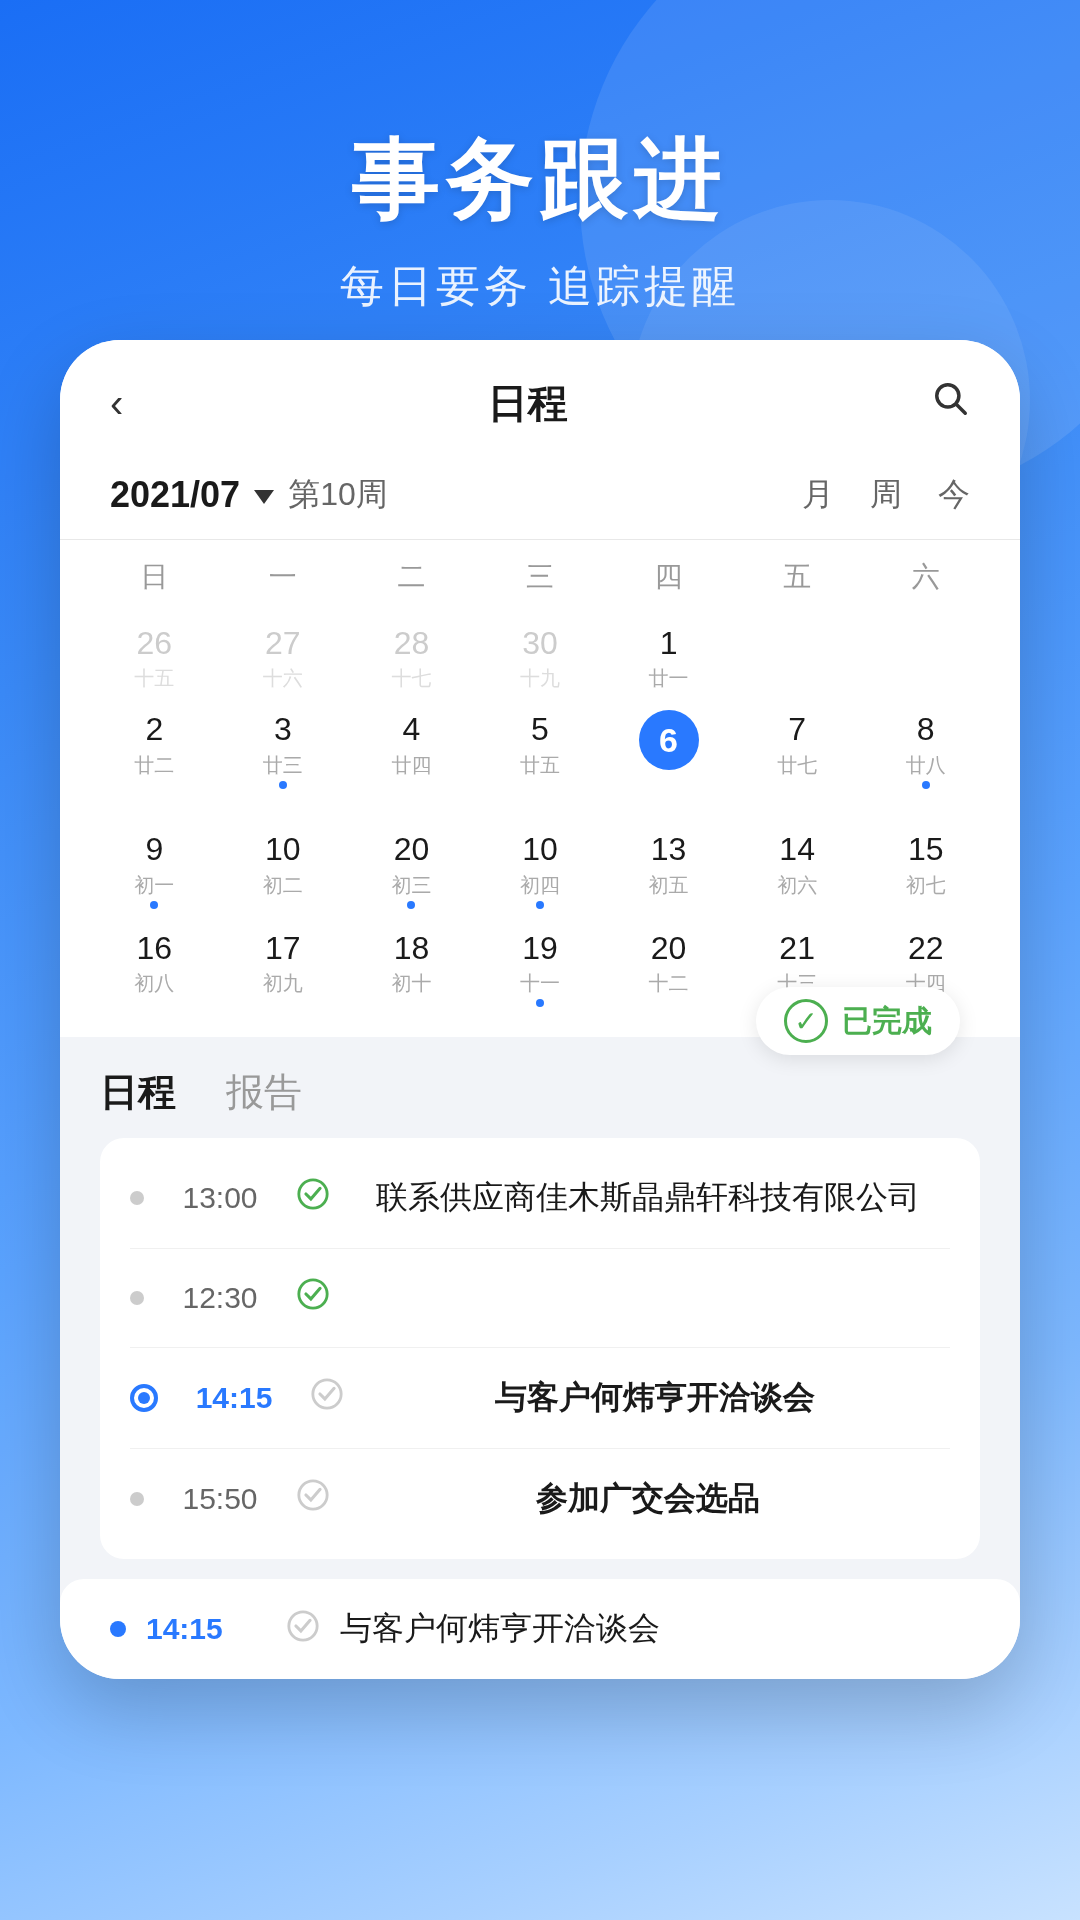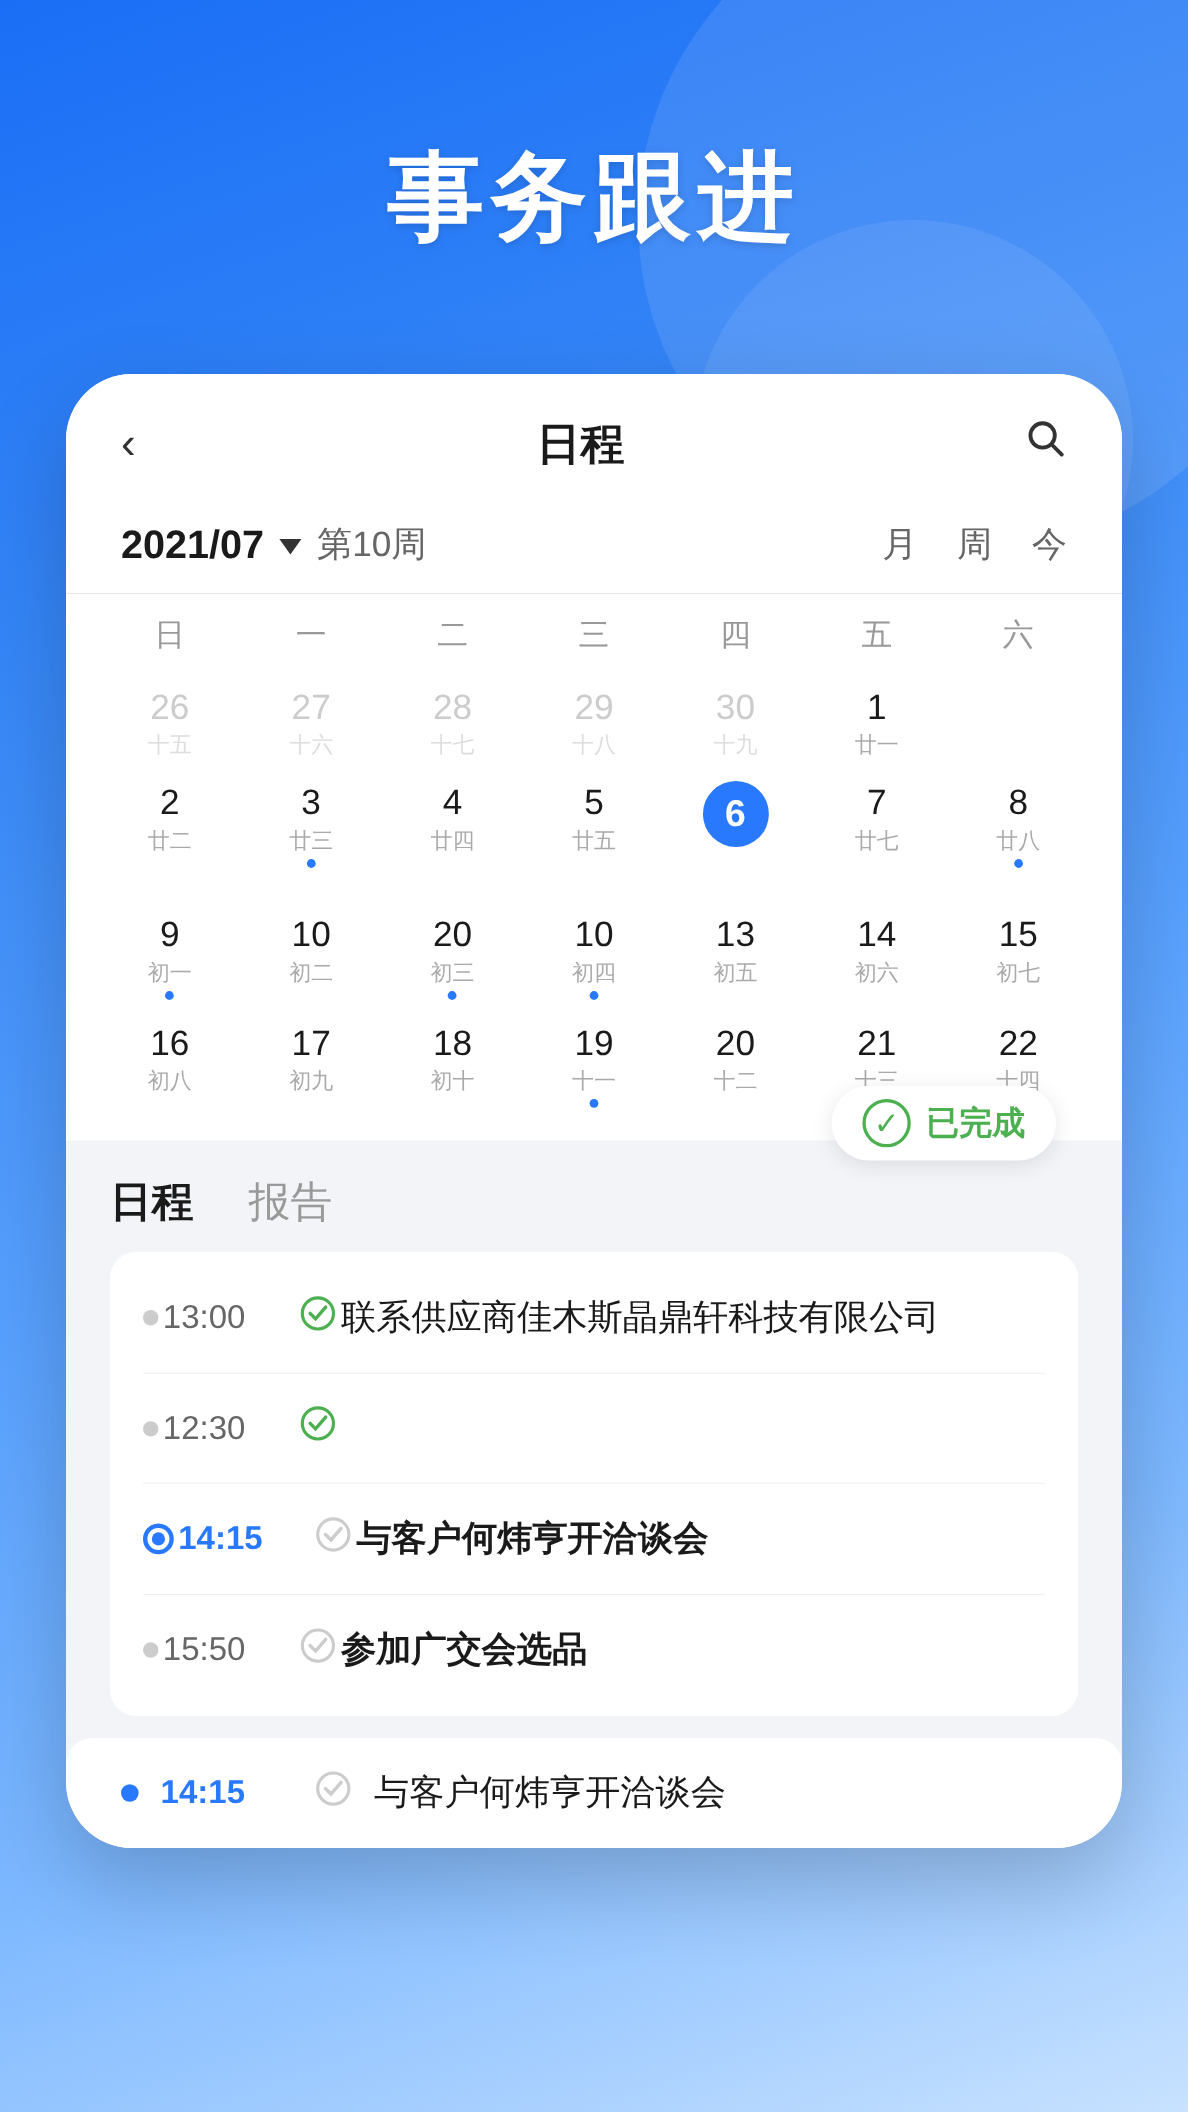--- a/index.html
+++ b/index.html
@@ -250,22 +250,23 @@
       background: #ffffff;
       border-radius: 24px;
       padding: 10px 30px;
       margin-bottom: 20px;
     }
     .schedule-item {
       display: flex;
       align-items: center;
       padding: 28px 0;
       border-bottom: 1px solid #f0f0f0;
-      gap: 4px;
+      gap: 16px;
       position: relative;
+      text-align: center;
     }
     .schedule-item:last-child {
       border-bottom: none;
     }
     .schedule-dot {
       width: 14px;
       height: 14px;
       border-radius: 50%;
       background: #ccc;
       flex-shrink: 0;
@@ -335,20 +336,21 @@
   </style>
 </head>
 <body>
 
 <div class="bg">
   <div class="bg-circle1"></div>
   <div class="bg-circle2"></div>
 
   <div class="header-section">
     <div class="main-title">事务跟进</div>
+    <div class="sub-title">每日要务 追踪提醒</div>
   </div>
 
   <div class="phone-card">
 
     <div class="cal-header">
       <div class="cal-nav">
         <span class="cal-back-btn">‹</span>
         <span class="cal-title">日程</span>
         <span class="cal-search-btn">
           <svg width="38" height="38" viewBox="0 0 24 24" fill="none" stroke="#333" stroke-width="2.2" stroke-linecap="round">
@@ -387,24 +389,20 @@
             <span class="cal-day-num">26</span>
             <span class="cal-day-lunar">十五</span>
           </div>
         <div class="cal-day dim">
             <span class="cal-day-num">27</span>
             <span class="cal-day-lunar">十六</span>
           </div>
         <div class="cal-day dim">
             <span class="cal-day-num">28</span>
             <span class="cal-day-lunar">十七</span>
-          </div>
-        <div class="cal-day dim">
-            <span class="cal-day-num">29</span>
-            <span class="cal-day-lunar">十八</span>
           </div>
         <div class="cal-day dim">
             <span class="cal-day-num">30</span>
             <span class="cal-day-lunar">十九</span>
           </div>
         <div class="cal-day">
             <span class="cal-day-num">1</span>
             <span class="cal-day-lunar">廿一</span>
           </div>
       </div>

